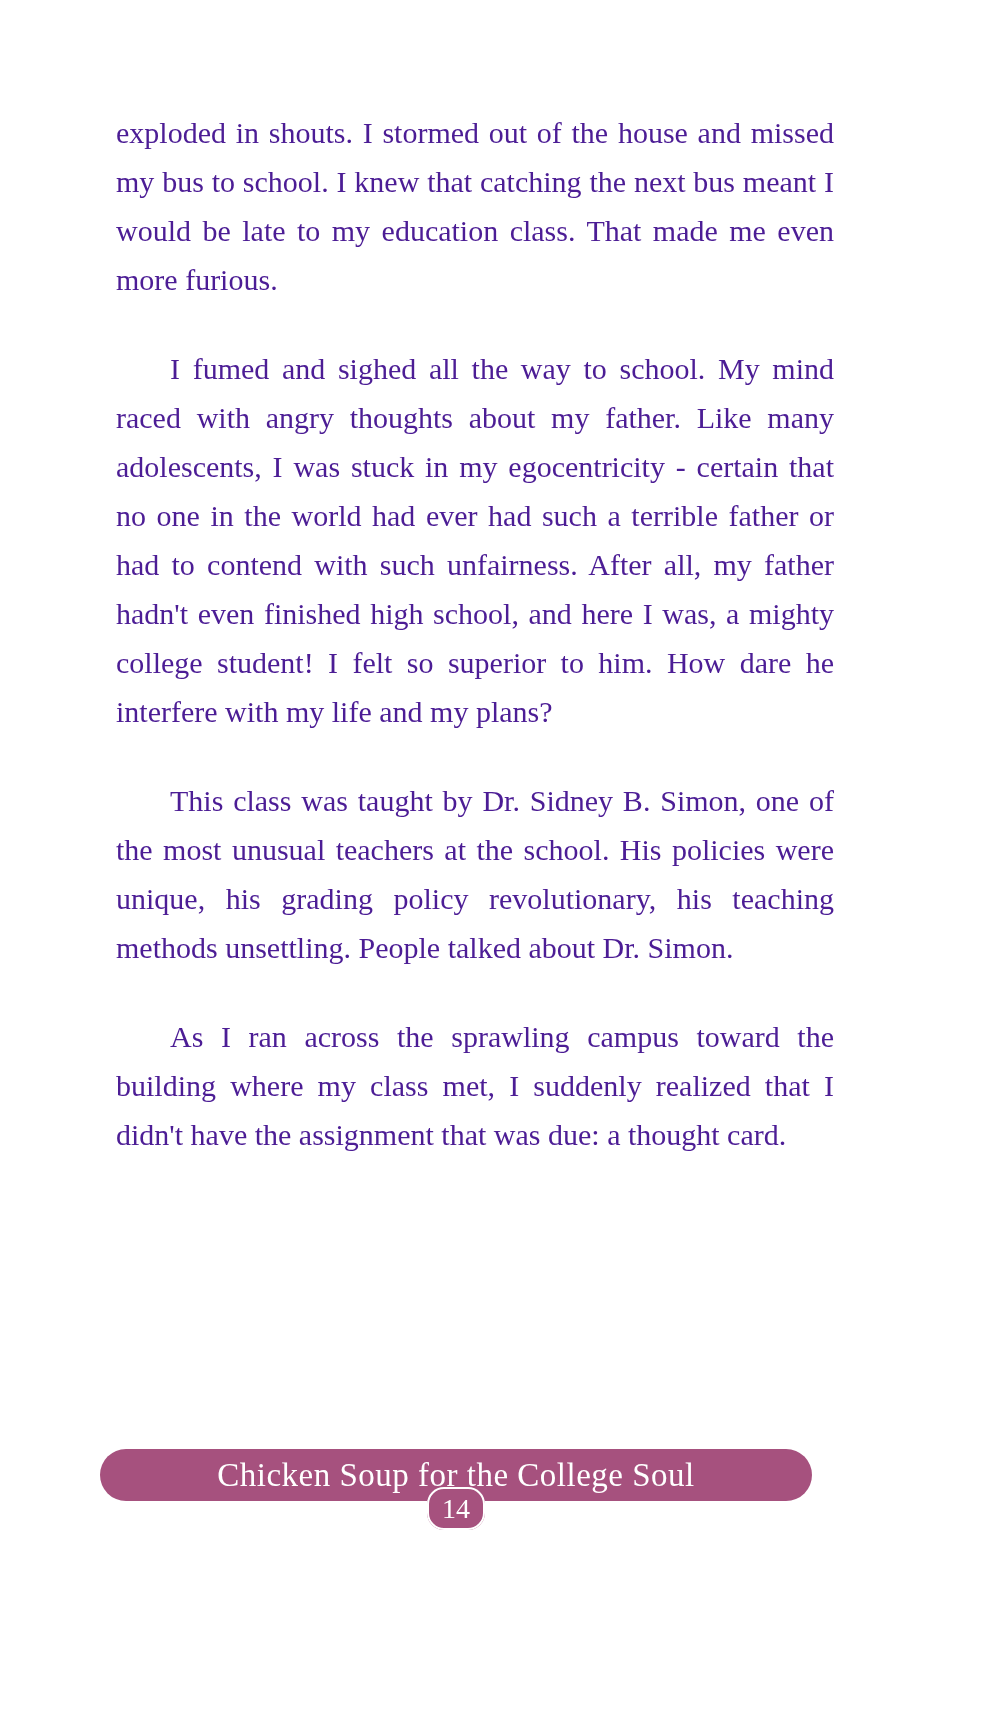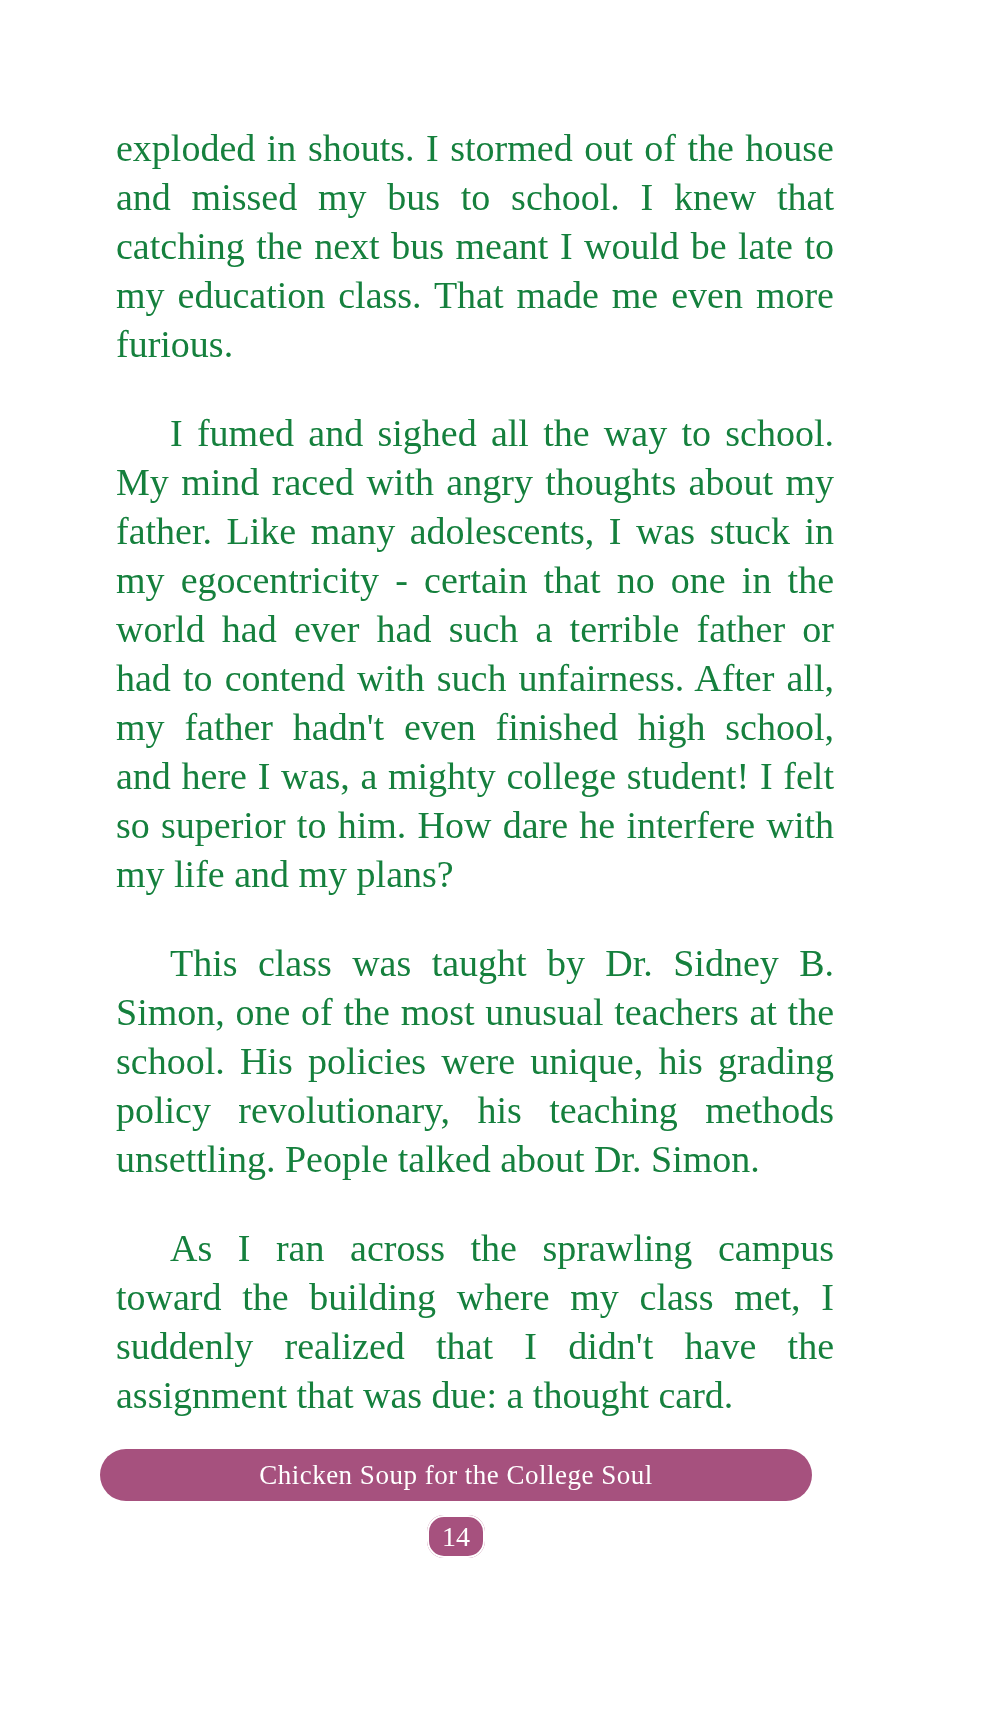--- a/index.html
+++ b/index.html
@@ -14,25 +14,25 @@
     font-family: "Liberation Serif", serif;
     overflow: hidden;
   }
   .page {
     position: absolute;
     inset: 0;
     background: #ffffff;
   }
   .page-content {
     position: absolute;
-    top: 124px;
+    top: 108px;
     left: 116px;
     width: 718px;
-    color: #15803d;
-    font-size: 38px;
+    color: #4c1d95;
+    font-size: 30px;
     line-height: 49px;
     text-align: justify;
     text-justify: inter-word;
   }
   .page-content p {
     margin: 0 0 17px 0;
   }
   .page-content p.indent {
     text-indent: 54px;
     margin-top: 40px;
@@ -42,38 +42,37 @@
     left: 100px;
     top: 1449px;
     width: 712px;
     height: 52px;
     background: #a6517e;
     border-radius: 26px;
     display: flex;
     align-items: center;
     justify-content: center;
     color: #ffffff;
-    font-size: 27px;
+    font-size: 33px;
     letter-spacing: 0.5px;
   }
   .page-badge {
     position: absolute;
     left: 427px;
     top: 1487px;
     width: 58px;
     height: 43px;
     background: #a6517e;
     border-radius: 17px;
     display: flex;
     align-items: center;
     justify-content: center;
     color: #ffffff;
     font-size: 28px;
     box-shadow: 0 0 0 2px #ffffff inset;
-    margin-top: 28px;
   }
 </style>
 </head>
 <body>
 
 <div class="page">
 
   <div class="page-content">
     <p>exploded in shouts. I stormed out of the house and missed my bus to school. I knew that catching the next bus meant I would be late to my education class. That made me even more furious.</p>
     <p class="indent">I fumed and sighed all the way to school. My mind raced with angry thoughts about my father. Like many adolescents, I was stuck in my egocentricity - certain that no one in the world had ever had such a terrible father or had to contend with such unfairness. After all, my father hadn't even finished high school, and here I was, a mighty college student! I felt so superior to him. How dare he interfere with my life and my plans?</p>

